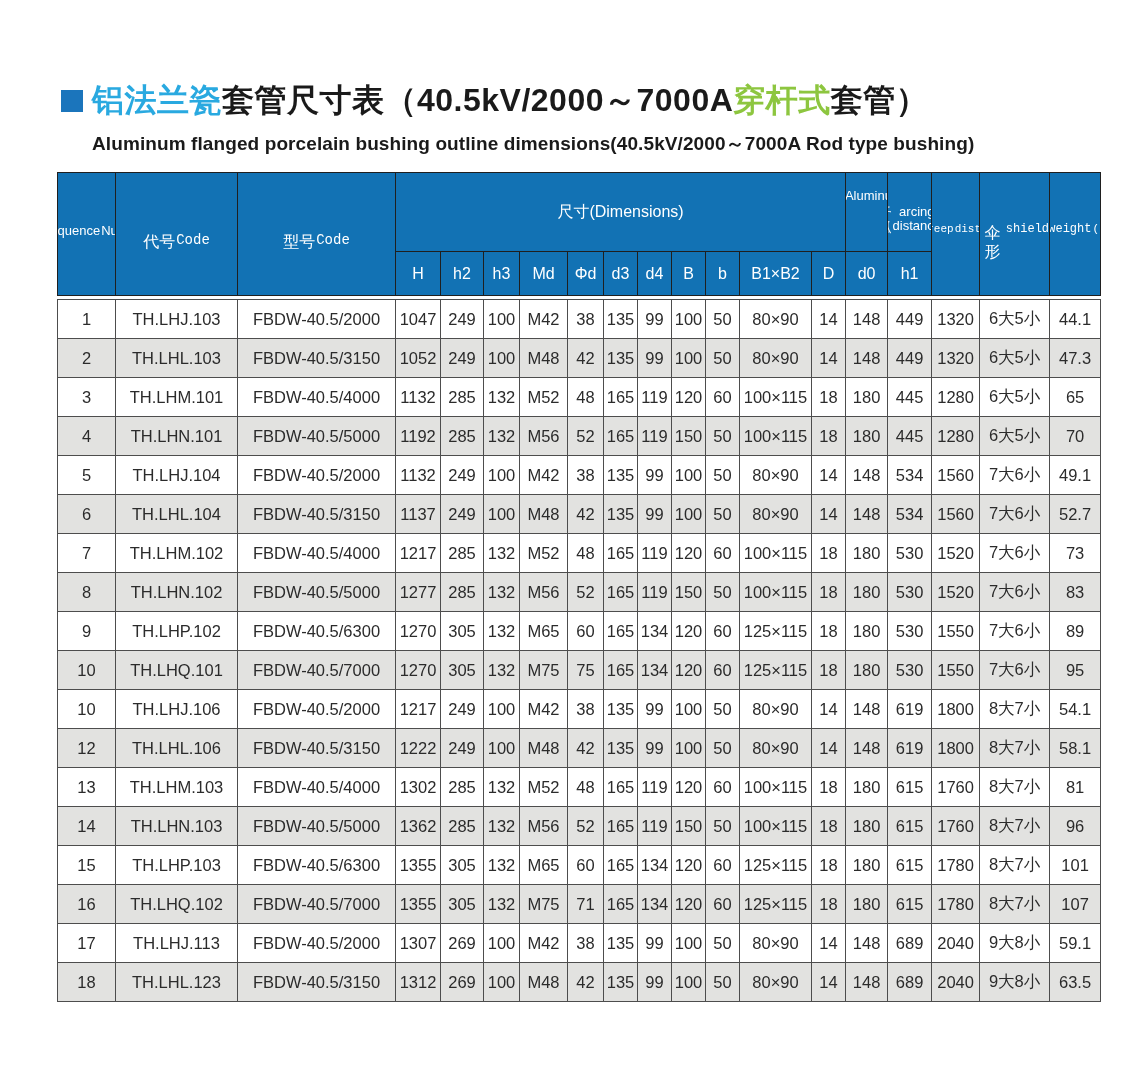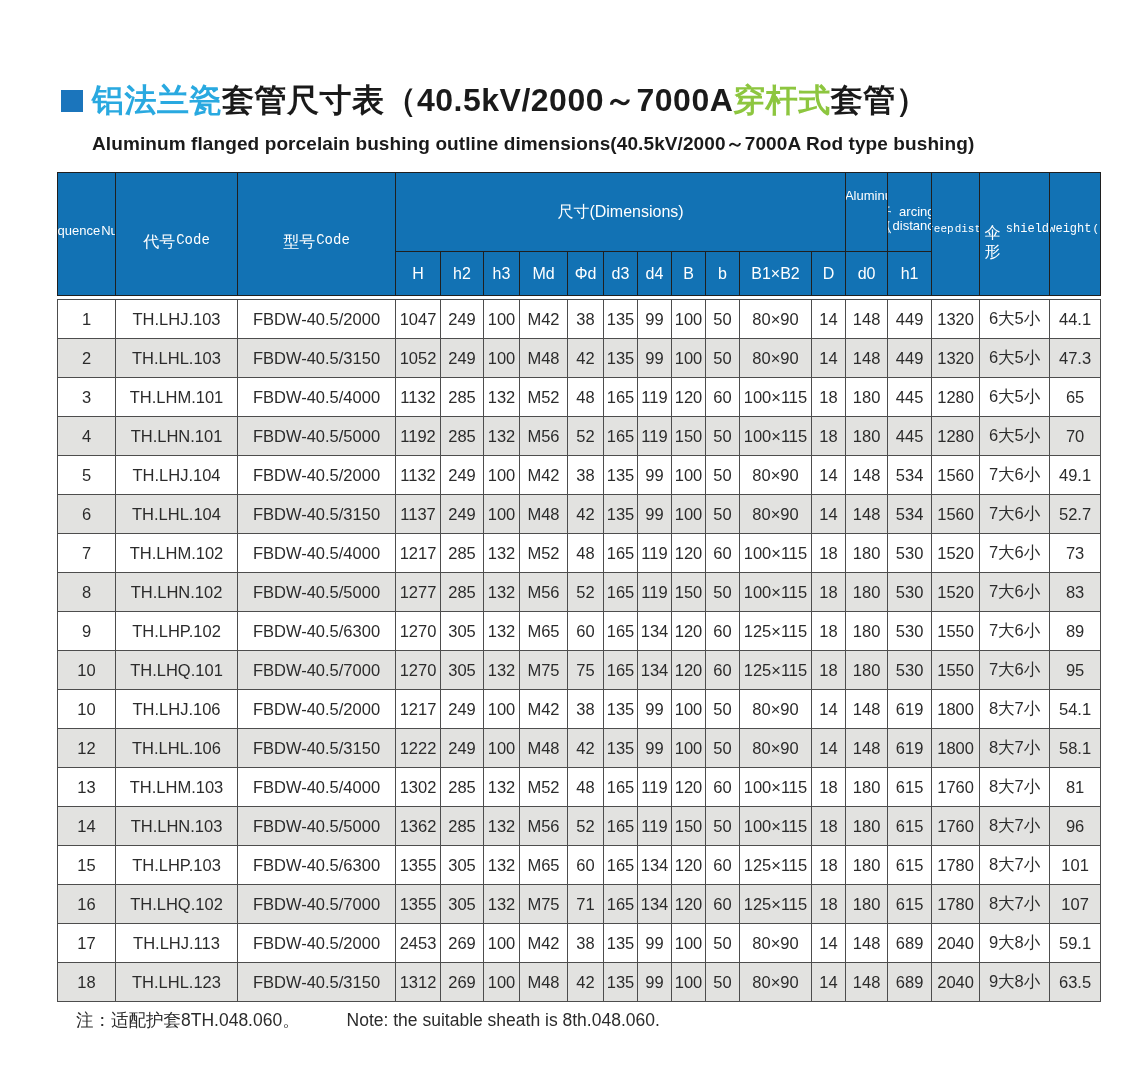--- a/index.html
+++ b/index.html
@@ -498,21 +498,21 @@
           <td>180</td>
           <td>615</td>
           <td>1780</td>
           <td>8大7小</td>
           <td>107</td>
         </tr>
         <tr>
           <td>17</td>
           <td>TH.LHJ.113</td>
           <td>FBDW-40.5/2000</td>
-          <td>2453</td>
+          <td>1307</td>
           <td>269</td>
           <td>100</td>
           <td>M42</td>
           <td>38</td>
           <td>135</td>
           <td>99</td>
           <td>100</td>
           <td>50</td>
           <td>80×90</td>
           <td>14</td>
@@ -539,18 +539,14 @@
           <td>14</td>
           <td>148</td>
           <td>689</td>
           <td>2040</td>
           <td>9大8小</td>
           <td>63.5</td>
         </tr>
       </tbody>
   </table>
 
-  <div class="note">
-    <span class="cn">注：适配护套8TH.048.060。</span>
-    <span class="en">Note: the suitable sheath is 8th.048.060.</span>
-  </div>
 
 </div>
 
 </body></html>

